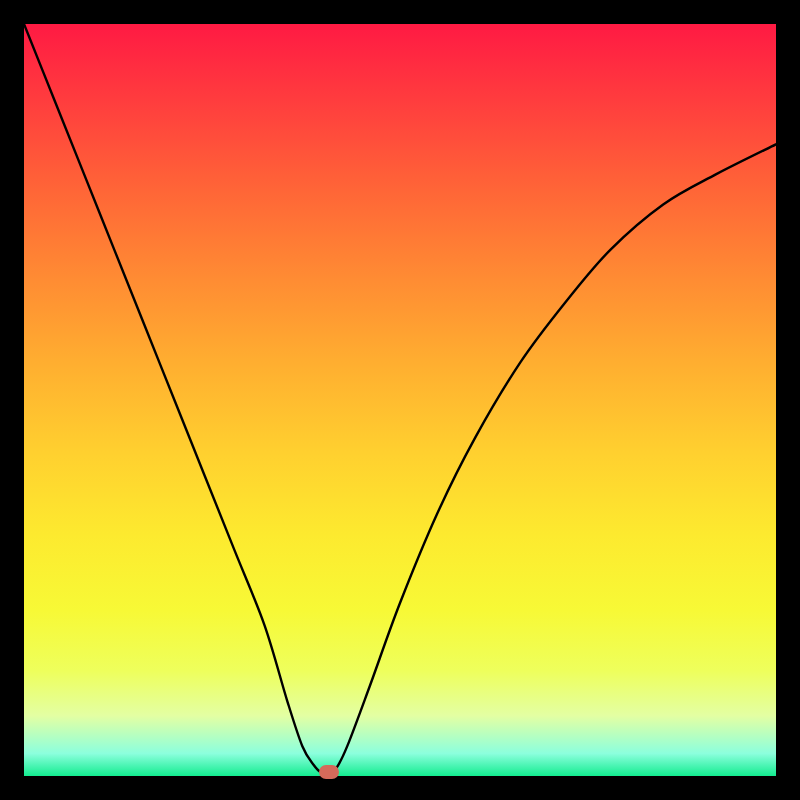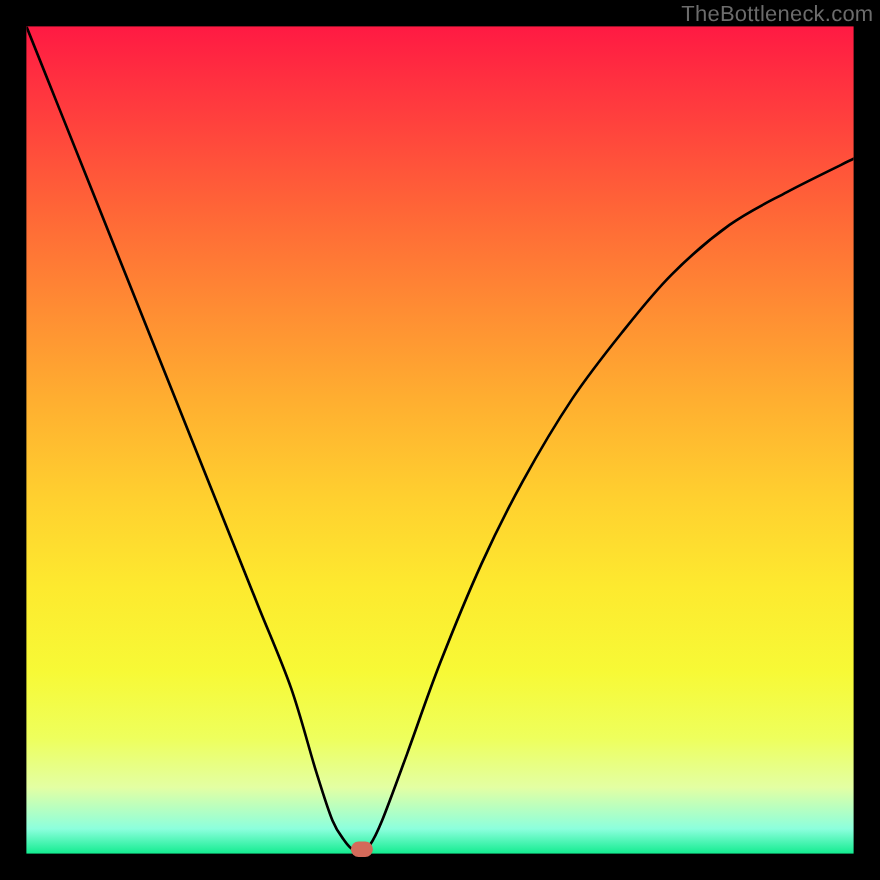--- a/index.html
+++ b/index.html
@@ -70,14 +70,13 @@
 
 <div class="frame">
 
   <div class="plot-area">
     <svg class="curve-svg" viewBox="0 0 752 752" preserveAspectRatio="none">
       <path id="curve-path" d="M 0 0 C 5.013333333333334 12.533333333333323 20.053333333333335 50.13333333333327 30.080000000000002 75.19999999999993 C 40.10666666666667 100.2666666666666 50.13333333333334 125.3333333333333 60.160000000000004 150.39999999999998 C 70.18666666666667 175.46666666666667 80.21333333333332 200.53333333333336 90.24 225.60000000000002 C 100.26666666666667 250.66666666666669 110.29333333333334 275.73333333333335 120.32000000000001 300.8 C 130.34666666666666 325.8666666666667 140.37333333333333 350.93333333333334 150.4 376 C 160.42666666666668 401.06666666666666 170.45333333333332 426.1333333333333 180.48 451.2 C 190.50666666666666 476.26666666666665 200.53333333333336 501.3333333333333 210.56000000000003 526.4 C 220.5866666666667 551.4666666666667 231.86666666666667 576.5333333333333 240.64000000000001 601.6 C 249.41333333333336 626.6666666666667 256.93333333333334 656.7466666666667 263.2 676.8 C 269.46666666666664 696.8533333333332 273.85333333333335 711.2666666666667 278.24 721.92 C 282.62666666666667 732.5733333333333 286.38666666666666 736.3333333333334 289.52 740.72 C 292.6533333333333 745.1066666666667 294.53333333333336 746.9866666666667 297.04 748.24 C 299.5466666666667 749.4933333333333 302.05333333333334 748.8666666666667 304.56 748.24 C 307.06666666666666 747.6133333333333 308.94666666666666 748.8666666666667 312.08 744.48 C 315.2133333333333 740.0933333333334 317.72 735.7066666666666 323.36 721.92 C 329 708.1333333333333 337.1466666666667 685.5733333333333 345.92 661.76 C 354.6933333333333 637.9466666666667 364.72 607.8666666666667 376 579.04 C 387.28 550.2133333333333 401.0666666666667 516.3733333333333 413.6 488.8 C 426.1333333333333 461.2266666666667 437.4133333333333 438.66666666666663 451.2 413.59999999999997 C 464.9866666666667 388.5333333333333 481.2800000000001 360.96 496.32000000000005 338.4 C 511.36 315.84 526.4 297.04 541.4399999999999 278.24 C 556.4799999999999 259.44 570.2666666666668 241.89333333333335 586.5600000000001 225.60000000000002 C 602.8533333333334 209.3066666666667 621.6533333333333 193.01333333333335 639.1999999999999 180.48000000000002 C 656.7466666666666 167.9466666666667 673.04 160.42666666666665 691.84 150.39999999999998 C 710.6400000000001 140.3733333333333 741.9733333333334 125.33333333333337 752 120.32000000000005 " fill="none" stroke="#000" stroke-width="2.4" stroke-linecap="round" stroke-linejoin="round"></path>
     </svg>
     <div id="marker" class="marker" style="left: 304.56px; top: 748.24px; background: rgb(212, 106, 90);"></div>
   </div>
 
-  <div class="watermark">TheBottleneck.com</div>
 </div>
 
 </body></html>

